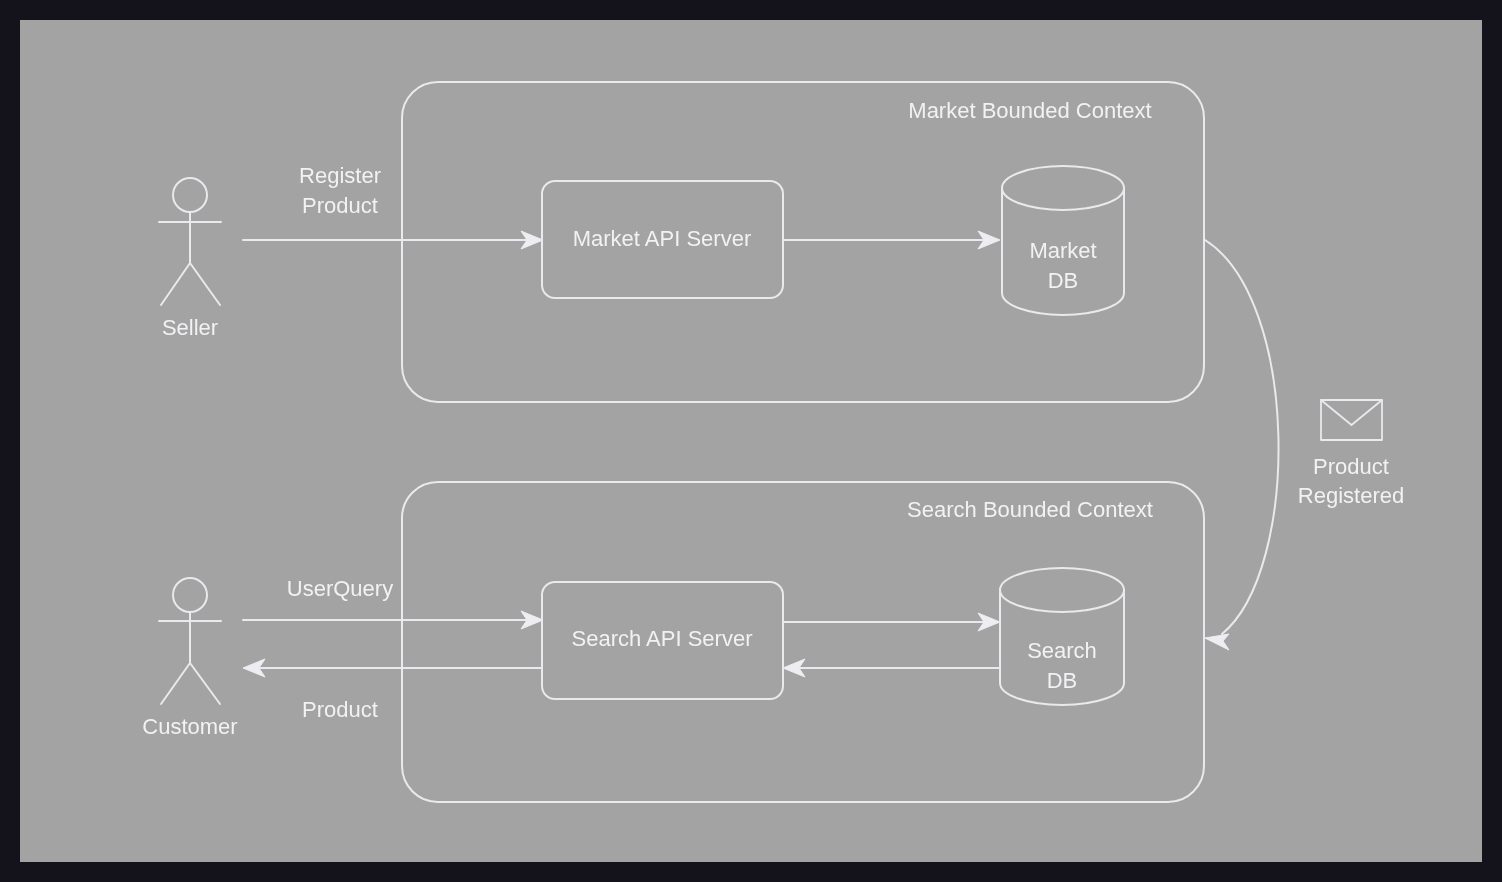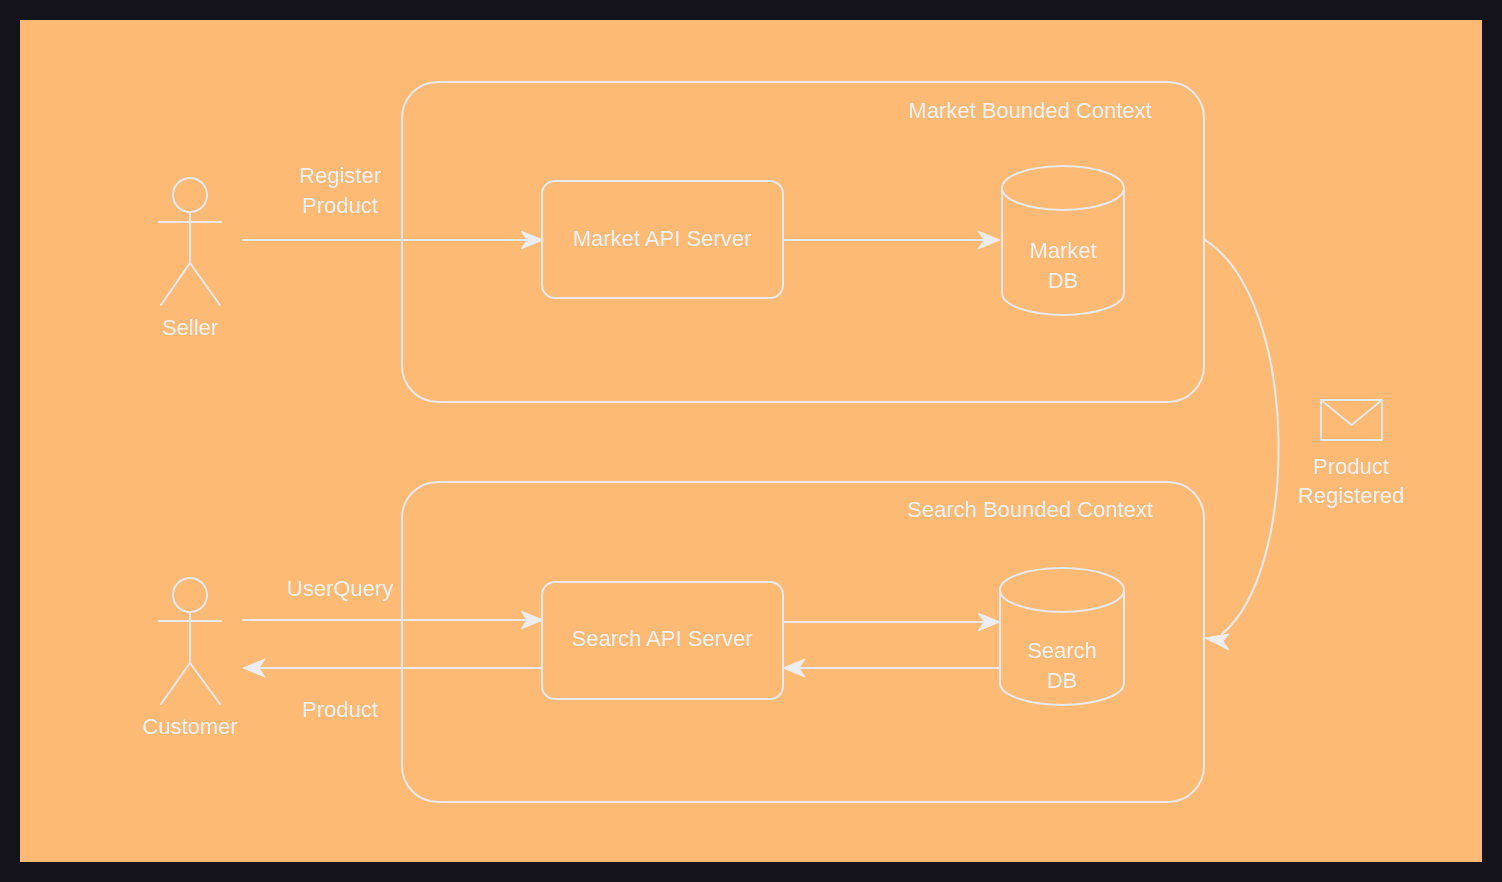--- a/index.html
+++ b/index.html
@@ -11,21 +11,21 @@
   body {
     width: 1502px;
     height: 882px;
     overflow: hidden;
     font-family: "Liberation Sans", sans-serif;
   }
   #canvas {
     position: relative;
     width: 1502px;
     height: 882px;
-    background: #fdba74;
+    background: #a3a3a3;
     box-sizing: border-box;
     border: 20px solid #14121b;
   }
   #canvas > svg {
     position: absolute;
     top: -20px;
     left: -20px;
   }
   .dg-text {
     fill: #f2f2f5;

